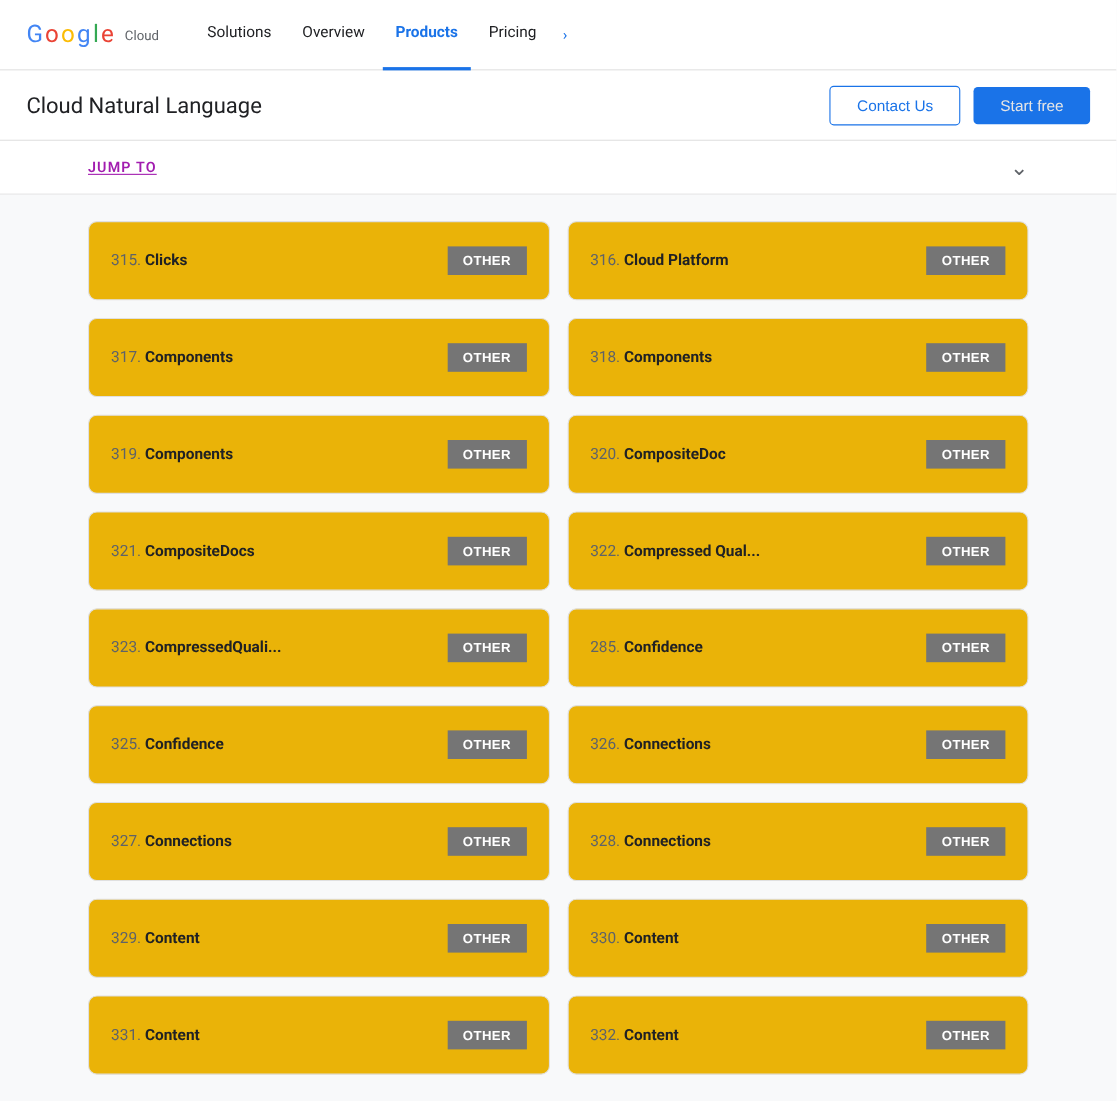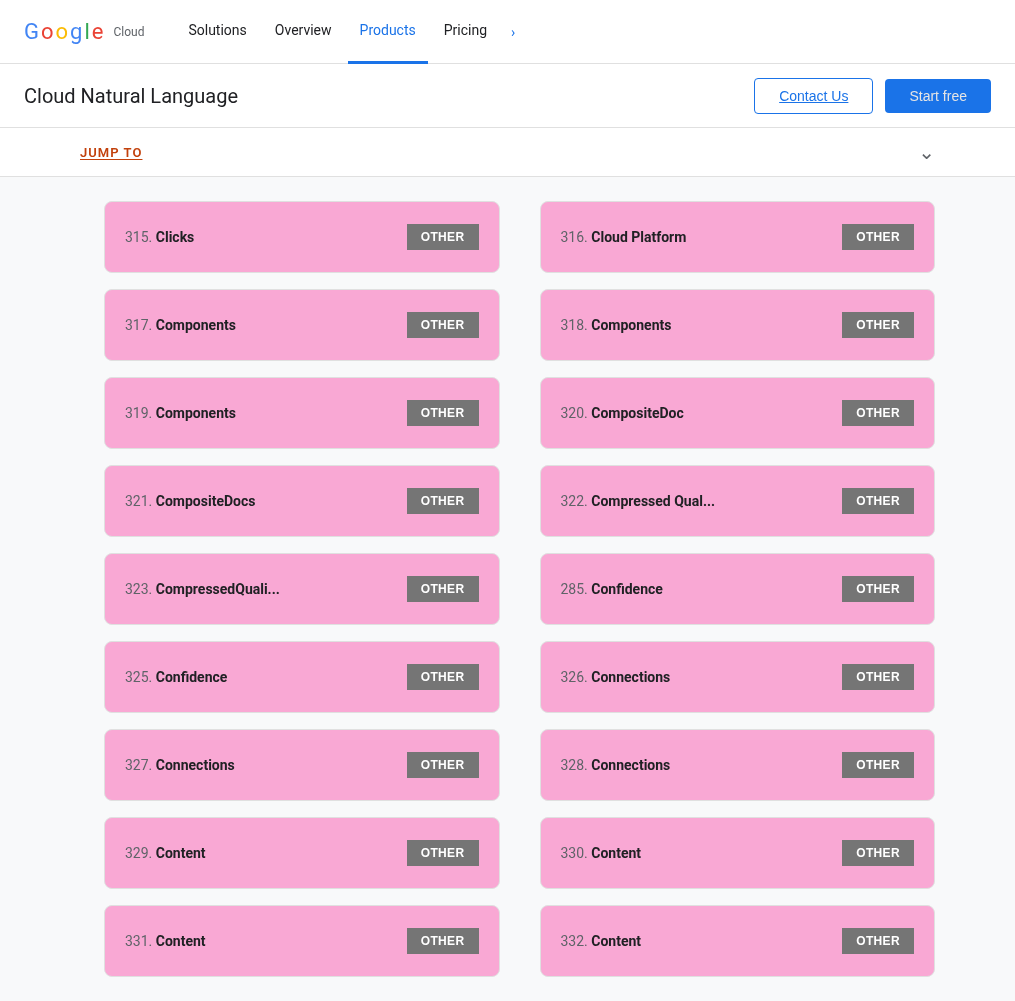--- a/index.html
+++ b/index.html
@@ -55,21 +55,21 @@
       color: #202124;
       text-decoration: none;
       font-size: 14px;
       cursor: pointer;
       border-bottom: 3px solid transparent;
       position: relative;
     }
     .nav-link.active {
       color: #1a73e8;
       border-bottom: 3px solid #1a73e8;
-      font-weight: 400;
+      font-weight: 700;
     }
     .nav-more {
       display: flex;
       align-items: center;
       color: #1a73e8;
       cursor: pointer;
       padding: 0 8px;
       height: 64px;
     }
     .nav-right {
@@ -131,21 +131,20 @@
     }
     .contact-btn {
       padding: 9px 24px;
       border: 1px solid #1a73e8;
       border-radius: 4px;
       color: #1a73e8;
       background: #fff;
       font-size: 14px;
       cursor: pointer;
       font-weight: 500;
-      text-decoration: underline;
     }
     .start-free-btn {
       padding: 9px 24px;
       border: none;
       border-radius: 4px;
       color: #e5e5e5;
       background: #1a73e8;
       font-size: 14px;
       cursor: pointer;
       font-weight: 500;
@@ -157,21 +156,21 @@
       align-items: center;
       justify-content: space-between;
       padding: 12px 80px;
       border-bottom: 1px solid #e0e0e0;
       cursor: pointer;
     }
     .jump-to-label {
       font-size: 13px;
       font-weight: 600;
       letter-spacing: 0.08em;
-      color: #c2410c;
+      color: #a21caf;
       text-decoration: underline;
       text-underline-offset: 2px;
     }
     .chevron-down {
       color: #5f6368;
       font-size: 20px;
     }
 
     
     .main-content {
@@ -182,29 +181,28 @@
 
     
     .items-grid {
       display: grid;
       grid-template-columns: 1fr 1fr;
       gap: 16px;
     }
 
     
     .item-card {
-      background: #f9a8d4;
+      background: #eab308;
       border: 1px solid #e0e0e0;
       border-radius: 8px;
       padding: 6px 20px;
       display: flex;
       align-items: center;
       justify-content: space-between;
       min-height: 72px;
-      margin-left: 24px;
     }
     .item-label {
       font-size: 14px;
       color: #202124;
     }
     .item-num {
       font-weight: 400;
       color: #5f6368;
     }
     .item-name {

